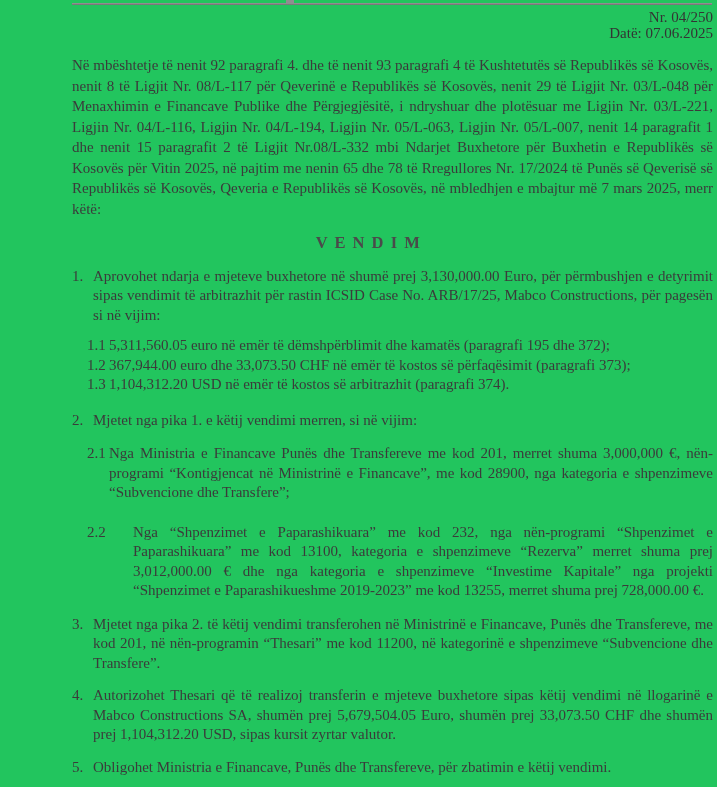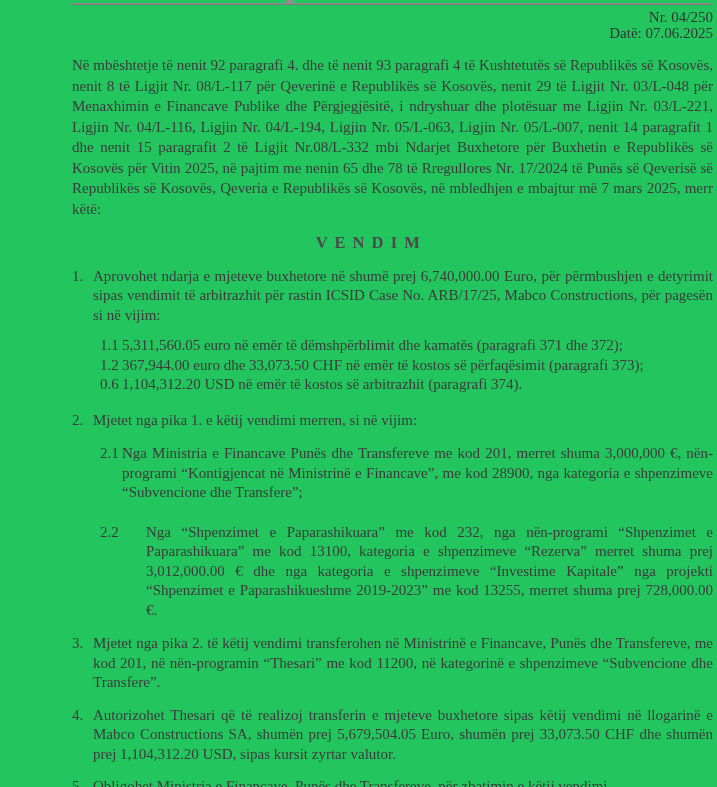--- a/index.html
+++ b/index.html
@@ -67,21 +67,21 @@
   }
   .item > .body {
     flex: 1;
     text-align: justify;
   }
   .sublist {
     margin-top: 11px;
   }
   .sub {
     display: flex;
-    margin-left: 28px;
+    margin-left: 15px;
   }
   .sub > .num {
     flex: 0 0 22px;
   }
   .sub > .body {
     flex: 1;
   }
   .sub.justified > .body {
     text-align: justify;
   }
@@ -101,33 +101,33 @@
       <div>Nr. 04/250</div>
       <div>Datë: 07.06.2025</div>
     </div>
 
     <p class="intro">Në mbështetje të nenit 92 paragrafi 4. dhe të nenit 93 paragrafi 4 të Kushtetutës së Republikës së Kosovës, nenit 8 të Ligjit Nr. 08/L-117 për Qeverinë e Republikës së Kosovës, nenit 29 të Ligjit Nr. 03/L-048 për Menaxhimin e Financave Publike dhe Përgjegjësitë, i ndryshuar dhe plotësuar me Ligjin Nr. 03/L-221, Ligjin Nr. 04/L-116, Ligjin Nr. 04/L-194, Ligjin Nr. 05/L-063, Ligjin Nr. 05/L-007, nenit 14 paragrafit 1 dhe nenit 15 paragrafit 2 të Ligjit Nr.08/L-332 mbi Ndarjet Buxhetore për Buxhetin e Republikës së Kosovës për Vitin 2025, në pajtim me nenin 65 dhe 78 të Rregullores Nr. 17/2024 të Punës së Qeverisë së Republikës së Kosovës, Qeveria e Republikës së Kosovës, në mbledhjen e mbajtur më 7 mars 2025, merr këtë:</p>
 
     <div class="title">V E N D I M</div>
 
     <div class="item mt14">
       <span class="num">1.</span>
-      <span class="body">Aprovohet ndarja e mjeteve buxhetore në shumë prej 6,740,000.00 Euro, për përmbushjen e detyrimit sipas vendimit të arbitrazhit për rastin ICSID Case No. ARB/17/25, Mabco Constructions, për pagesën si në vijim:</span>
+      <span class="body">Aprovohet ndarja e mjeteve buxhetore në shumë prej 3,130,000.00 Euro, për përmbushjen e detyrimit sipas vendimit të arbitrazhit për rastin ICSID Case No. ARB/17/25, Mabco Constructions, për pagesën si në vijim:</span>
     </div>
     <div class="sublist">
       <div class="sub">
         <span class="num">1.1</span>
-        <span class="body">5,311,560.05 euro në emër të dëmshpërblimit dhe kamatës (paragrafi 371 dhe 372);</span>
+        <span class="body">5,311,560.05 euro në emër të dëmshpërblimit dhe kamatës (paragrafi 195 dhe 372);</span>
       </div>
       <div class="sub">
         <span class="num">1.2</span>
         <span class="body">367,944.00 euro dhe 33,073.50 CHF në emër të kostos së përfaqësimit (paragrafi 373);</span>
       </div>
       <div class="sub">
-        <span class="num">0.6</span>
+        <span class="num">1.3</span>
         <span class="body">1,104,312.20 USD në emër të kostos së arbitrazhit (paragrafi 374).</span>
       </div>
     </div>
 
     <div class="item mt16">
       <span class="num">2.</span>
       <span class="body">Mjetet nga pika 1. e këtij vendimi merren, si në vijim:</span>
     </div>
     <div class="sublist">
       <div class="sub justified mt14">

